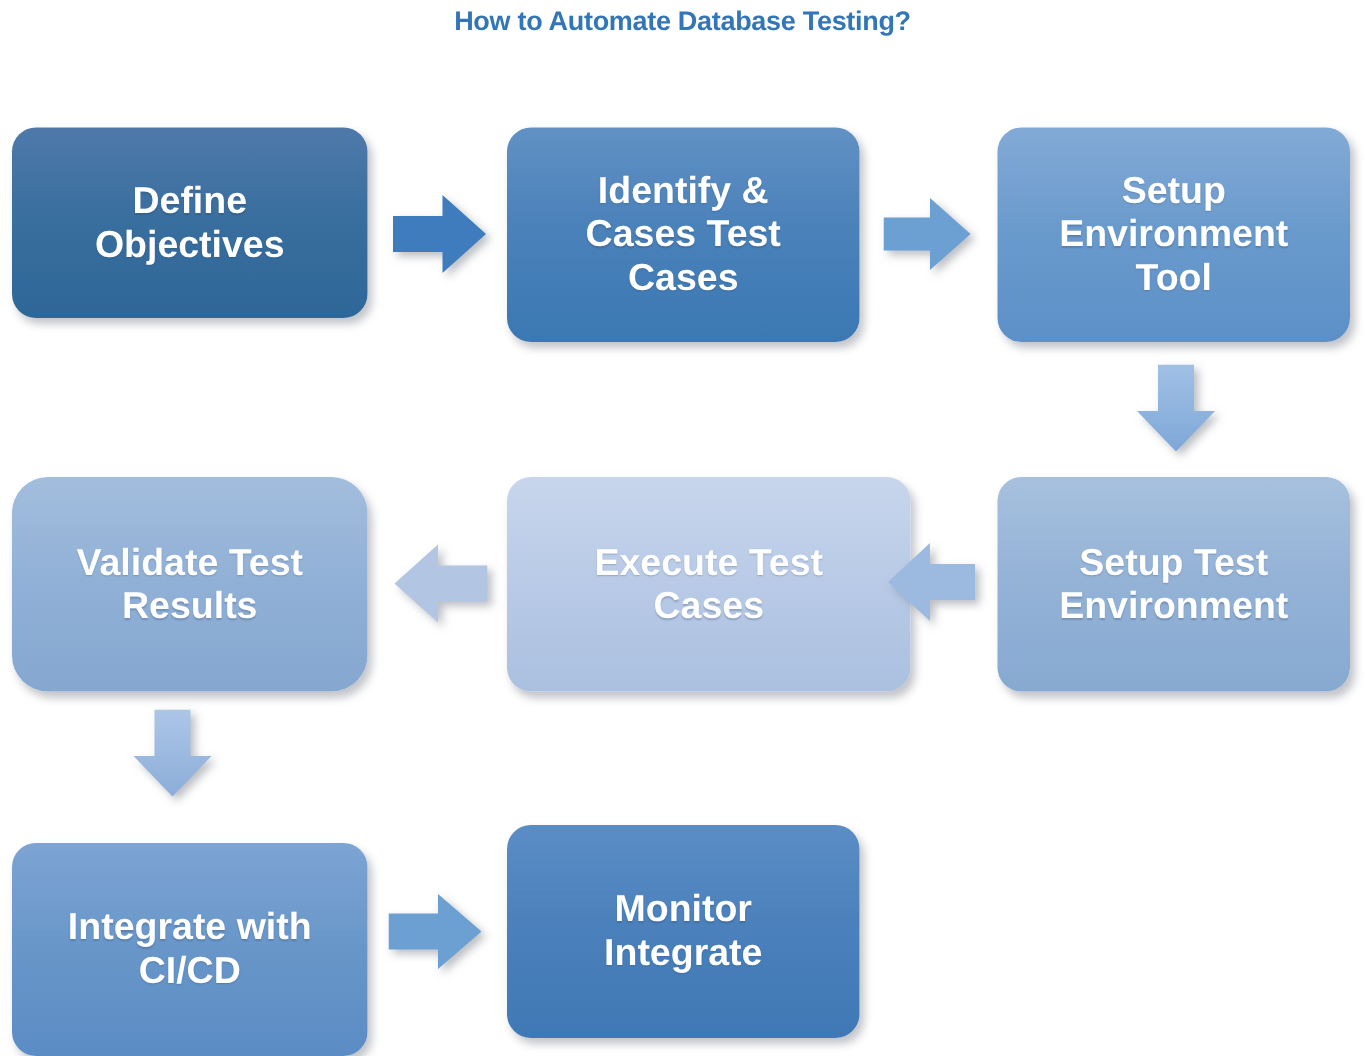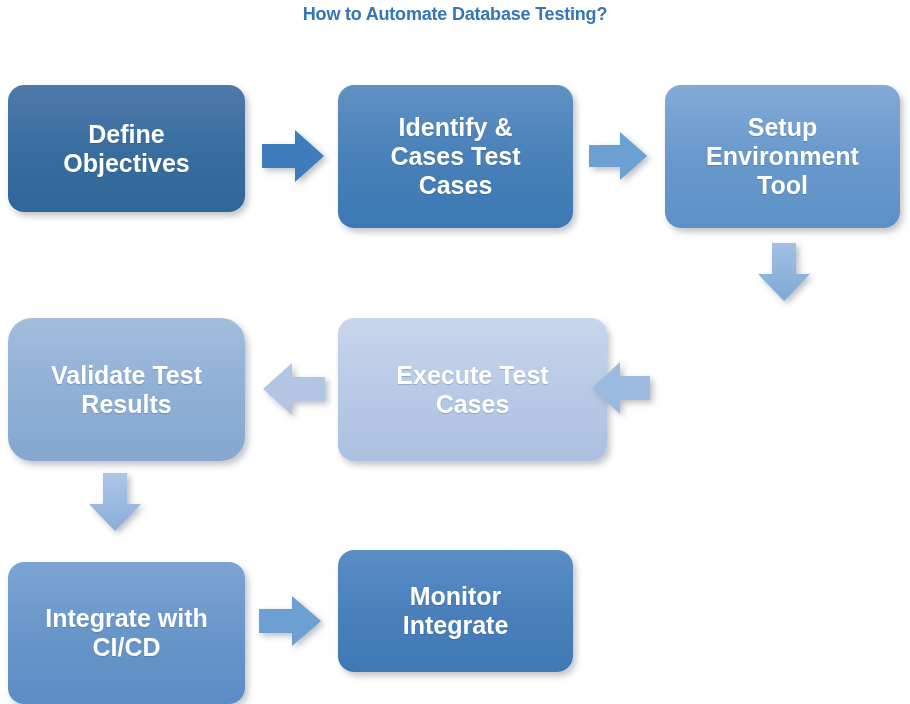--- a/index.html
+++ b/index.html
@@ -78,21 +78,21 @@
   
   #node-define-objectives    { left: 8px;   top: 85px;  width: 237px; height: 127px; }
   #node-identify-create      { left: 338px; top: 85px;  width: 235px; height: 143px; justify-content: flex-end; }
   #node-setup-automation     { left: 665px; top: 85px;  width: 235px; height: 143px; }
 
   #node-validate-results     { left: 8px;   top: 318px; width: 237px; height: 143px; }
   #node-execute-test-cases   { left: 338px; top: 318px; width: 269px; height: 143px; }
   #node-setup-environment    { left: 665px; top: 318px; width: 235px; height: 143px; }
 
   #node-integrate-cicd       { left: 8px;   top: 550px; width: 237px; height: 142px; margin-top: 12px; }
-  #node-monitor-regularly    { left: 338px; top: 550px; width: 235px; height: 122px; }
+  #node-monitor-regularly    { left: 338px; top: 550px; width: 235px; height: 142px; }
 
   #arrow-1 { left: 262px; top: 125px; width: 62px; height: 62px; }
   #arrow-2 { left: 589px; top: 128px; width: 58px; height: 56px; }
   #arrow-3 { left: 757px; top: 243px; width: 54px; height: 58px; }
   #arrow-4 { left: 592px; top: 358px; width: 58px; height: 60px; }
   #arrow-5 { left: 263px; top: 358px; width: 62px; height: 62px; }
   #arrow-6 { left: 87px;  top: 473px; width: 55px; height: 58px; }
   #arrow-7 { left: 259px; top: 592px; width: 62px; height: 58px; }
 </style>
 </head>
@@ -151,20 +151,23 @@
   <div class="node fill-5" id="node-execute-test-cases">
     <span class="node-label"><span>Execute Test</span><br><span>Cases</span></span>
   </div>
 
   <div class="arrow" id="arrow-4">
     <svg viewBox="0 0 58 60" xmlns="http://www.w3.org/2000/svg" aria-hidden="true">
       <polygon points="58,18 28,18 28,4 0,30 28,56 28,42 58,42" fill="#9cbae0"></polygon>
     </svg>
   </div>
 
+  <div class="node fill-4" id="node-setup-environment">
+    <span class="node-label"><span>Setup Test</span><br><span>Environment</span></span>
+  </div>
 
   <div class="arrow" id="arrow-6">
     <svg viewBox="0 0 55 58" xmlns="http://www.w3.org/2000/svg" aria-hidden="true">
       <defs>
         <linearGradient id="gradDown2" x1="0" y1="0" x2="0" y2="1">
           <stop offset="0%" stop-color="#adc6e7"></stop>
           <stop offset="100%" stop-color="#8badd8"></stop>
         </linearGradient>
       </defs>
       <polygon points="16,0 40,0 40,31 54,31 28,58 2,31 16,31" fill="url(#gradDown2)"></polygon>

